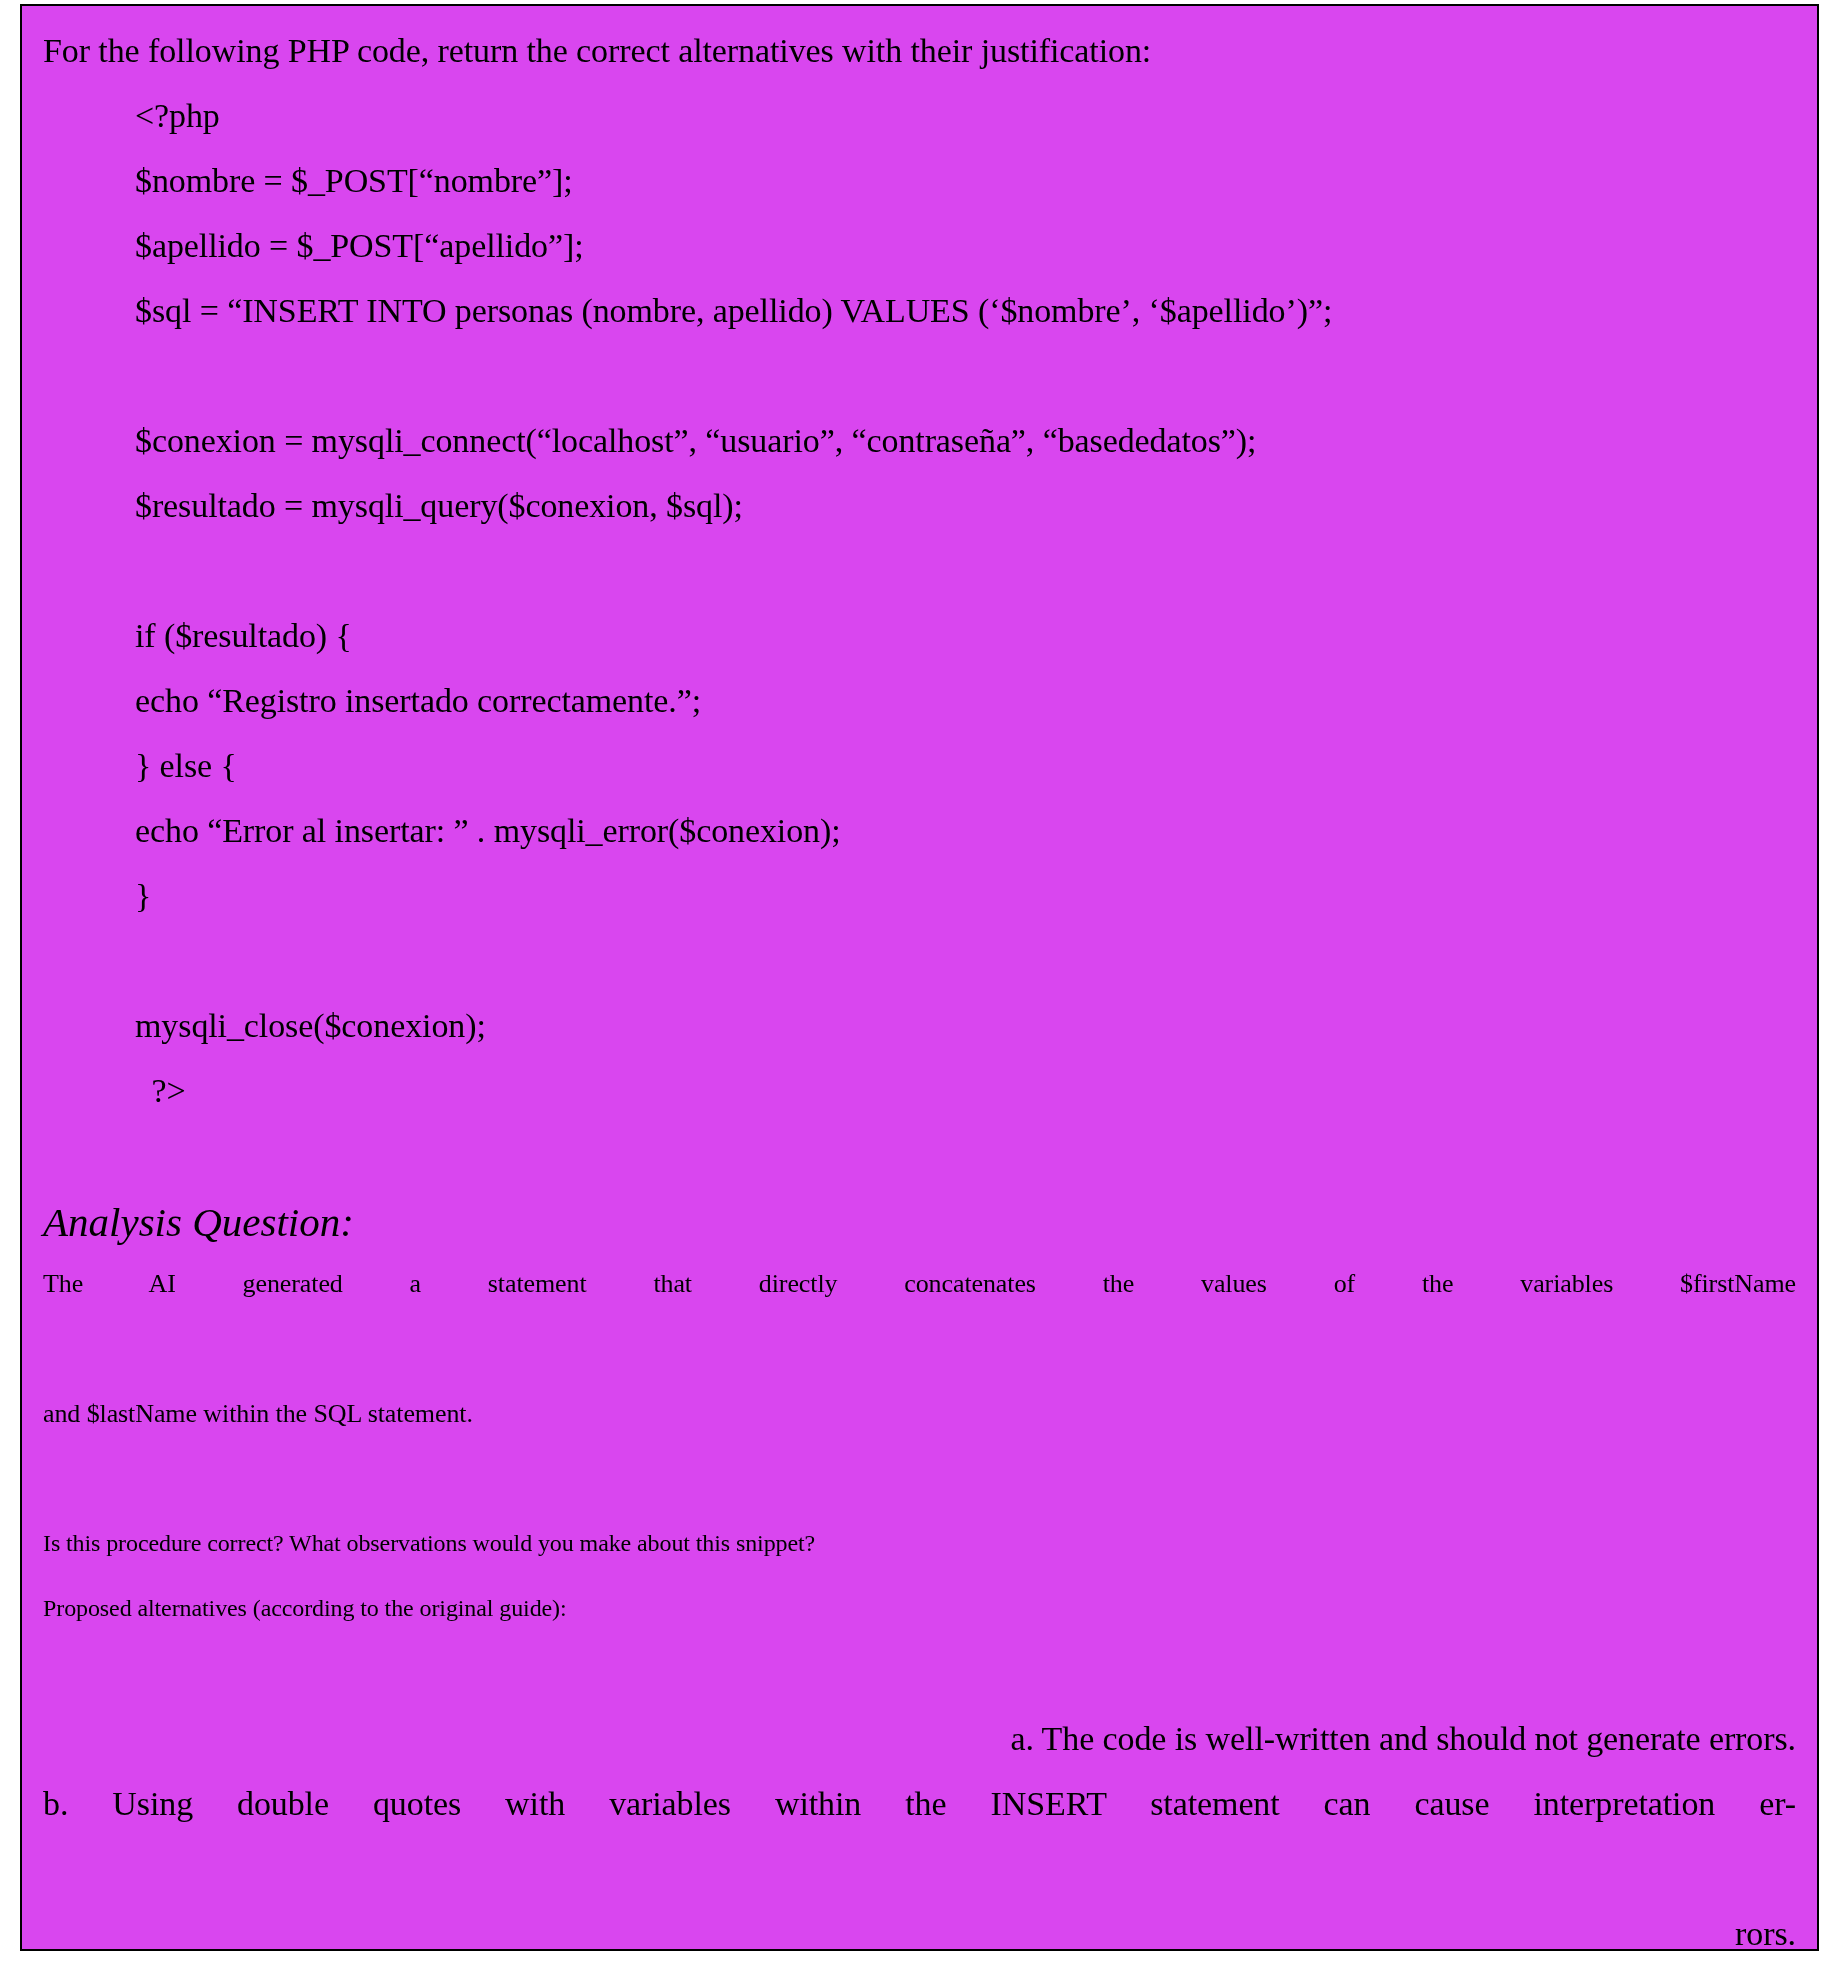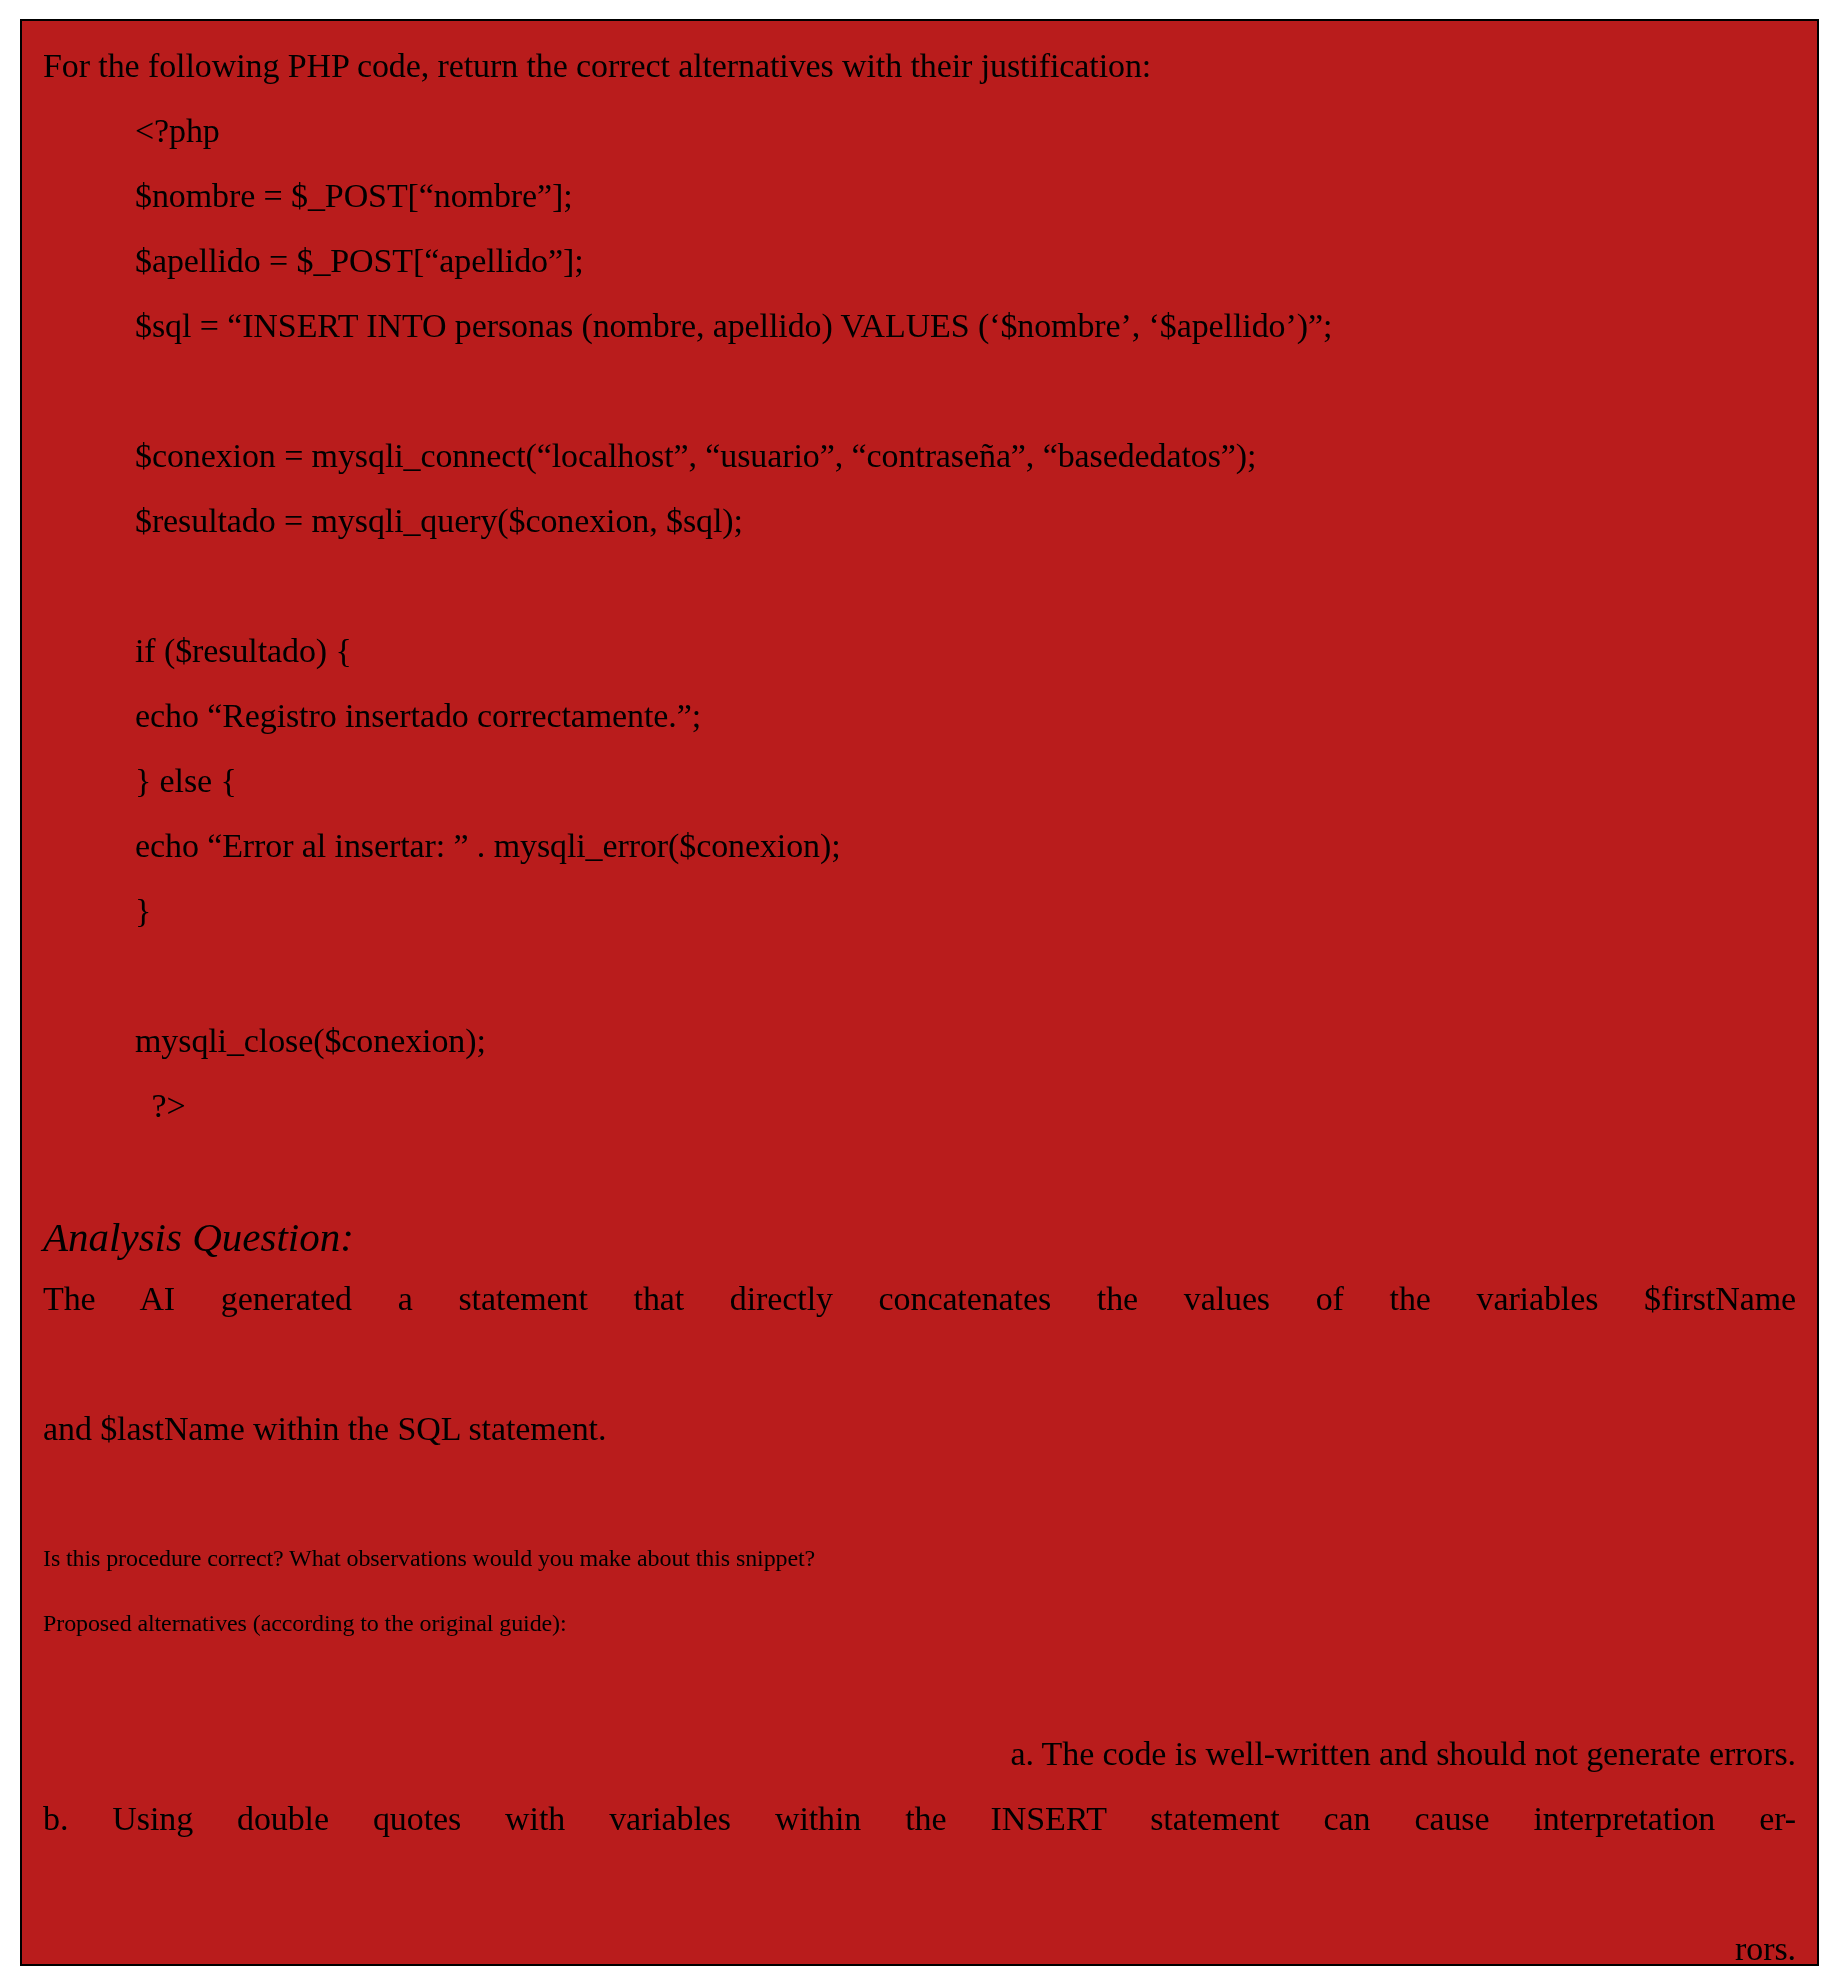--- a/index.html
+++ b/index.html
@@ -11,26 +11,26 @@
     width: 1839px;
     height: 1985px;
     font-family: "Liberation Serif", "DejaVu Serif", serif;
     color: #000000;
     overflow: hidden;
   }
 
   .page-frame {
     position: absolute;
     left: 20px;
-    top: 19px;
+    top: 4px;
     width: 1799px;
     height: 1947px;
     border: 2.7px solid #000000;
     box-sizing: border-box;
-    background: #b91c1c;
+    background: #d946ef;
   }
 
   .page-inner {
     position: absolute;
     left: 0;
     top: 0;
     right: 0;
     bottom: 0;
     padding: 12px 21px 0 21px;
     box-sizing: border-box;
@@ -66,21 +66,21 @@
   .section-gap-lg { height: 70px; }
   .section-gap-md { height: 65px; }
 
   .analysis-label {
     font-size: 41px;
     line-height: 58px;
     font-style: italic;
   }
 
   .justified-para {
-    font-size: 34px;
+    font-size: 26px;
     line-height: 65px;
     text-align: justify;
     text-justify: inter-word;
     letter-spacing: -0.1px;
   }
   .justified-para > .ln {
     display: block;
   }
   .justified-para > .ln.stretch {
     text-align: justify;

